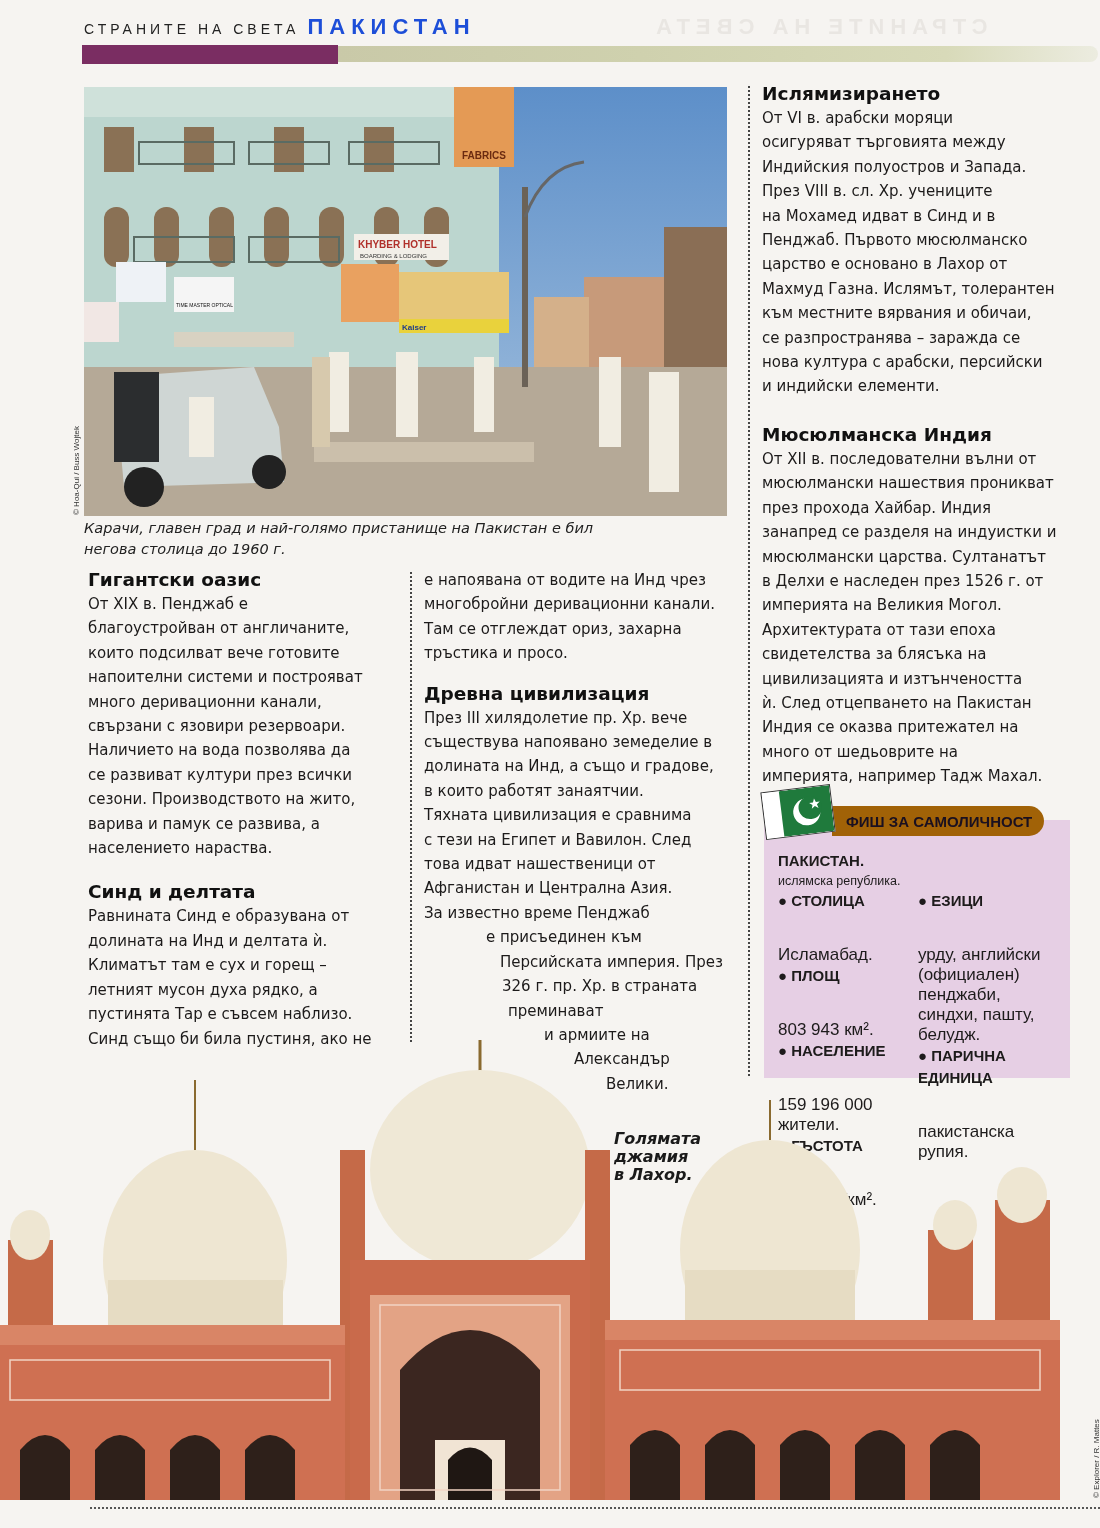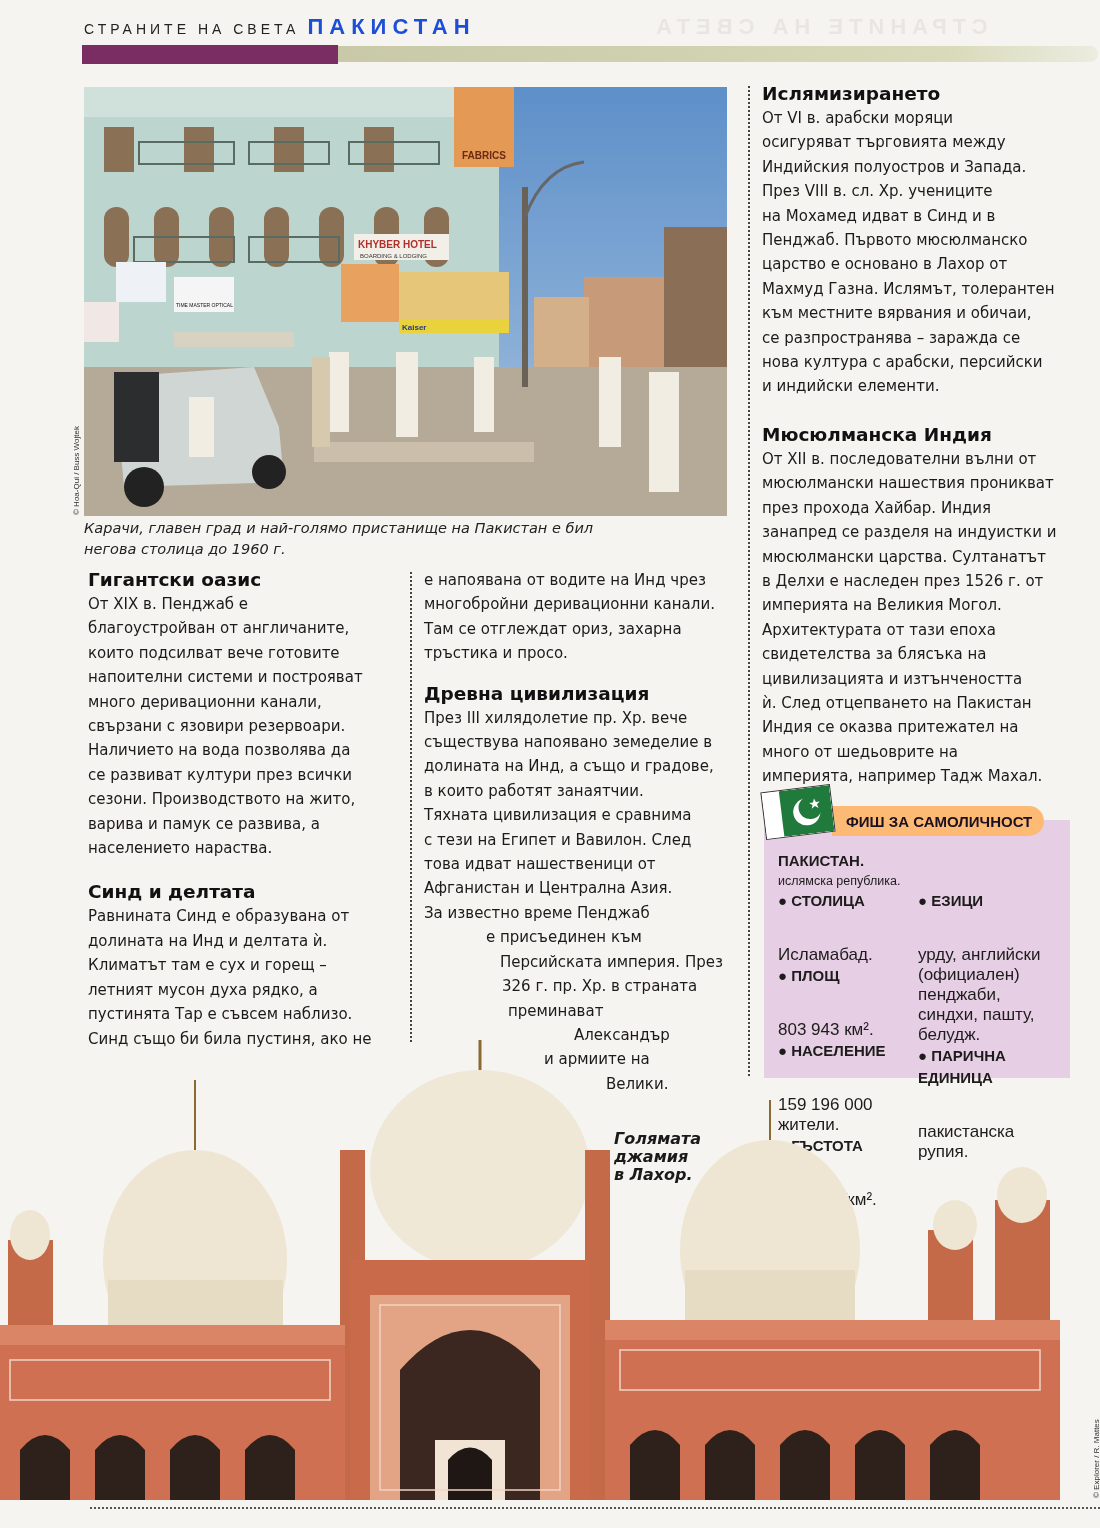--- a/index.html
+++ b/index.html
@@ -73,21 +73,21 @@
     .sep1 { left: 410px; top: 572px; height: 470px; }
     .sep2 { left: 748px; top: 86px; height: 990px; }
     .indent-lines span { display: block; }
     
     .idcard {
       position: absolute; left: 764px; top: 820px; width: 306px; height: 258px;
       background: #e6cfe4;
     }
     .idcard-title {
       position: absolute; left: 832px; top: 806px; width: 212px; height: 30px;
-      background: #fdba74; border-radius: 0 15px 15px 0;
+      background: #a16207; border-radius: 0 15px 15px 0;
       color: #1a1020; font-size: 15px; font-weight: bold;
       display: flex; align-items: center; padding-left: 14px;
       font-family: "Liberation Sans", sans-serif;
     }
     .flag {
       position: absolute; left: 763px; top: 788px; width: 70px; height: 48px;
       transform: rotate(-7deg);
       border: 1px solid #333; background: #fff; overflow: hidden;
     }
     .flag svg { width: 100%; height: 100%; display: block; }
@@ -251,22 +251,22 @@
 Тяхната цивилизация е сравнима
 с тези на Египет и Вавилон. След
 това идват нашественици от
 Афганистан и Централна Азия.
 За известно време Пенджаб</p>
     <div class="indent-lines">
       <span style="padding-left:62px">е присъединен към</span>
       <span style="padding-left:76px">Персийската империя. През</span>
       <span style="padding-left:78px">326 г. пр. Хр. в страната</span>
       <span style="padding-left:84px">преминават</span>
+      <span style="padding-left:120px">и армиите на</span>
       <span style="padding-left:150px">Александър</span>
-      <span style="padding-left:120px">и армиите на</span>
       <span style="padding-left:182px">Велики.</span>
     </div>
   </section>
 </div>
 <div class="sep sep2"></div>
 
 <div class="col col3">
   <section>
     <h2>Ислямизирането</h2>
     <p>От VI в. арабски моряци

